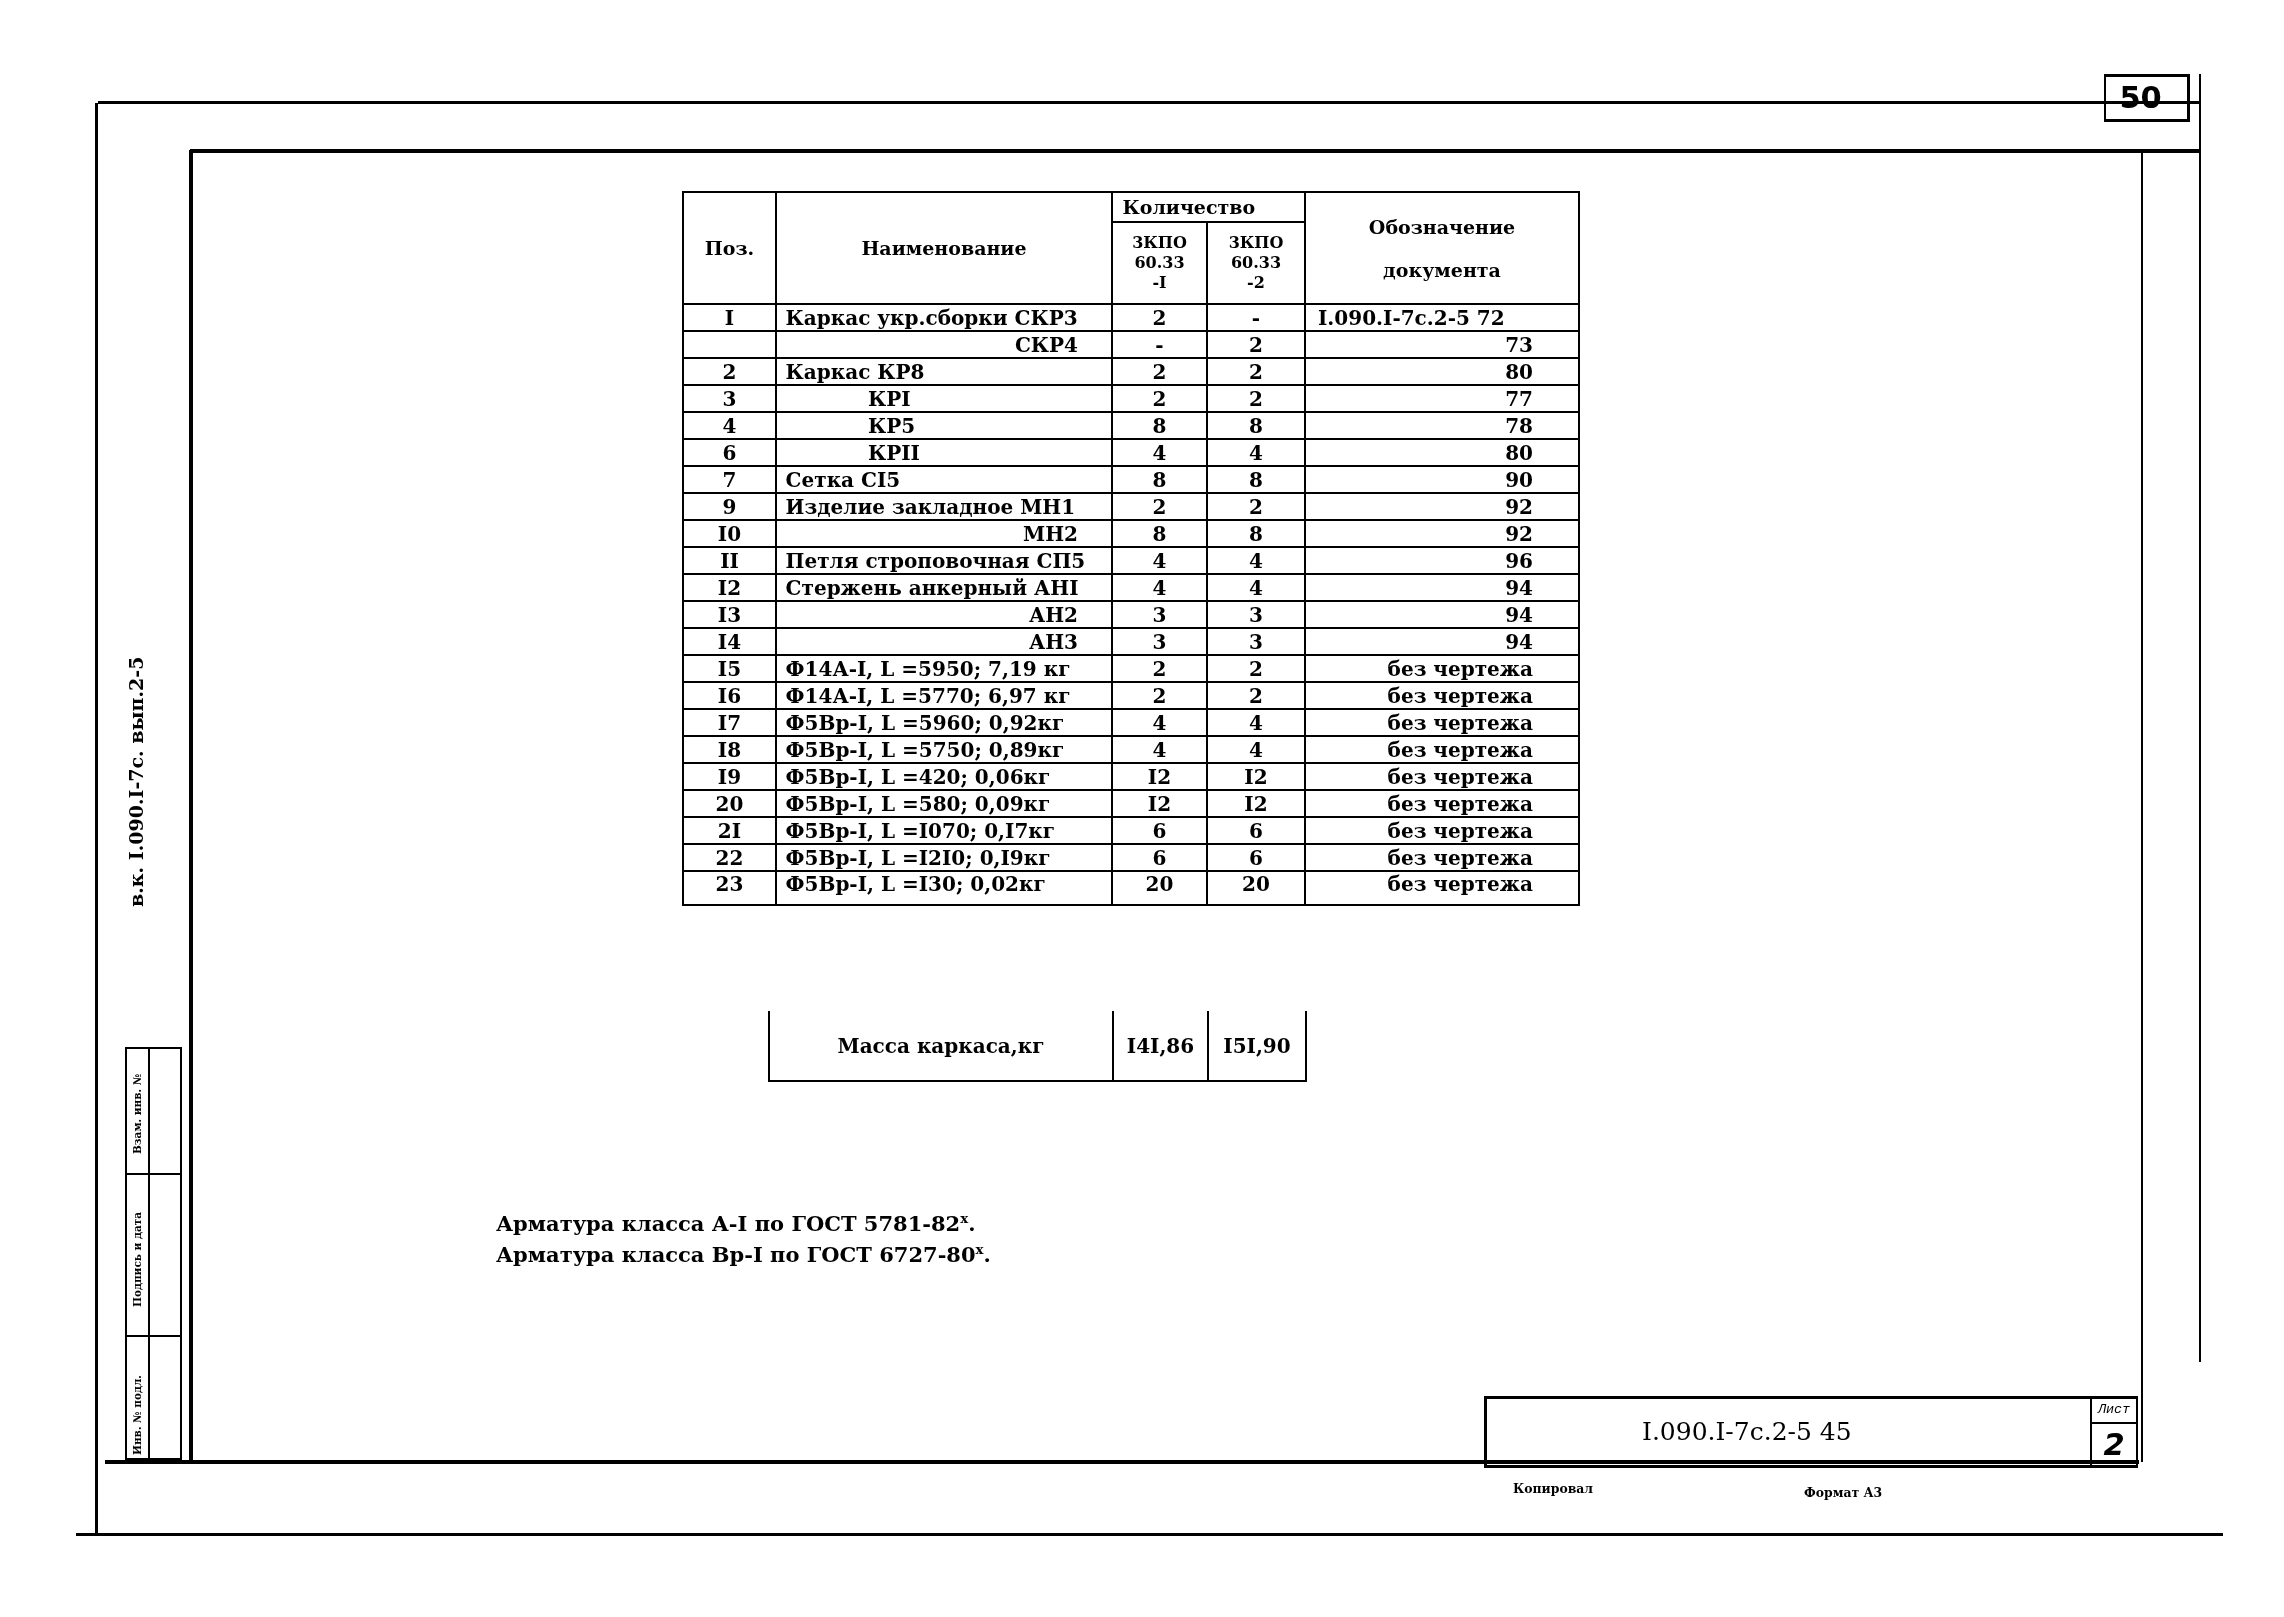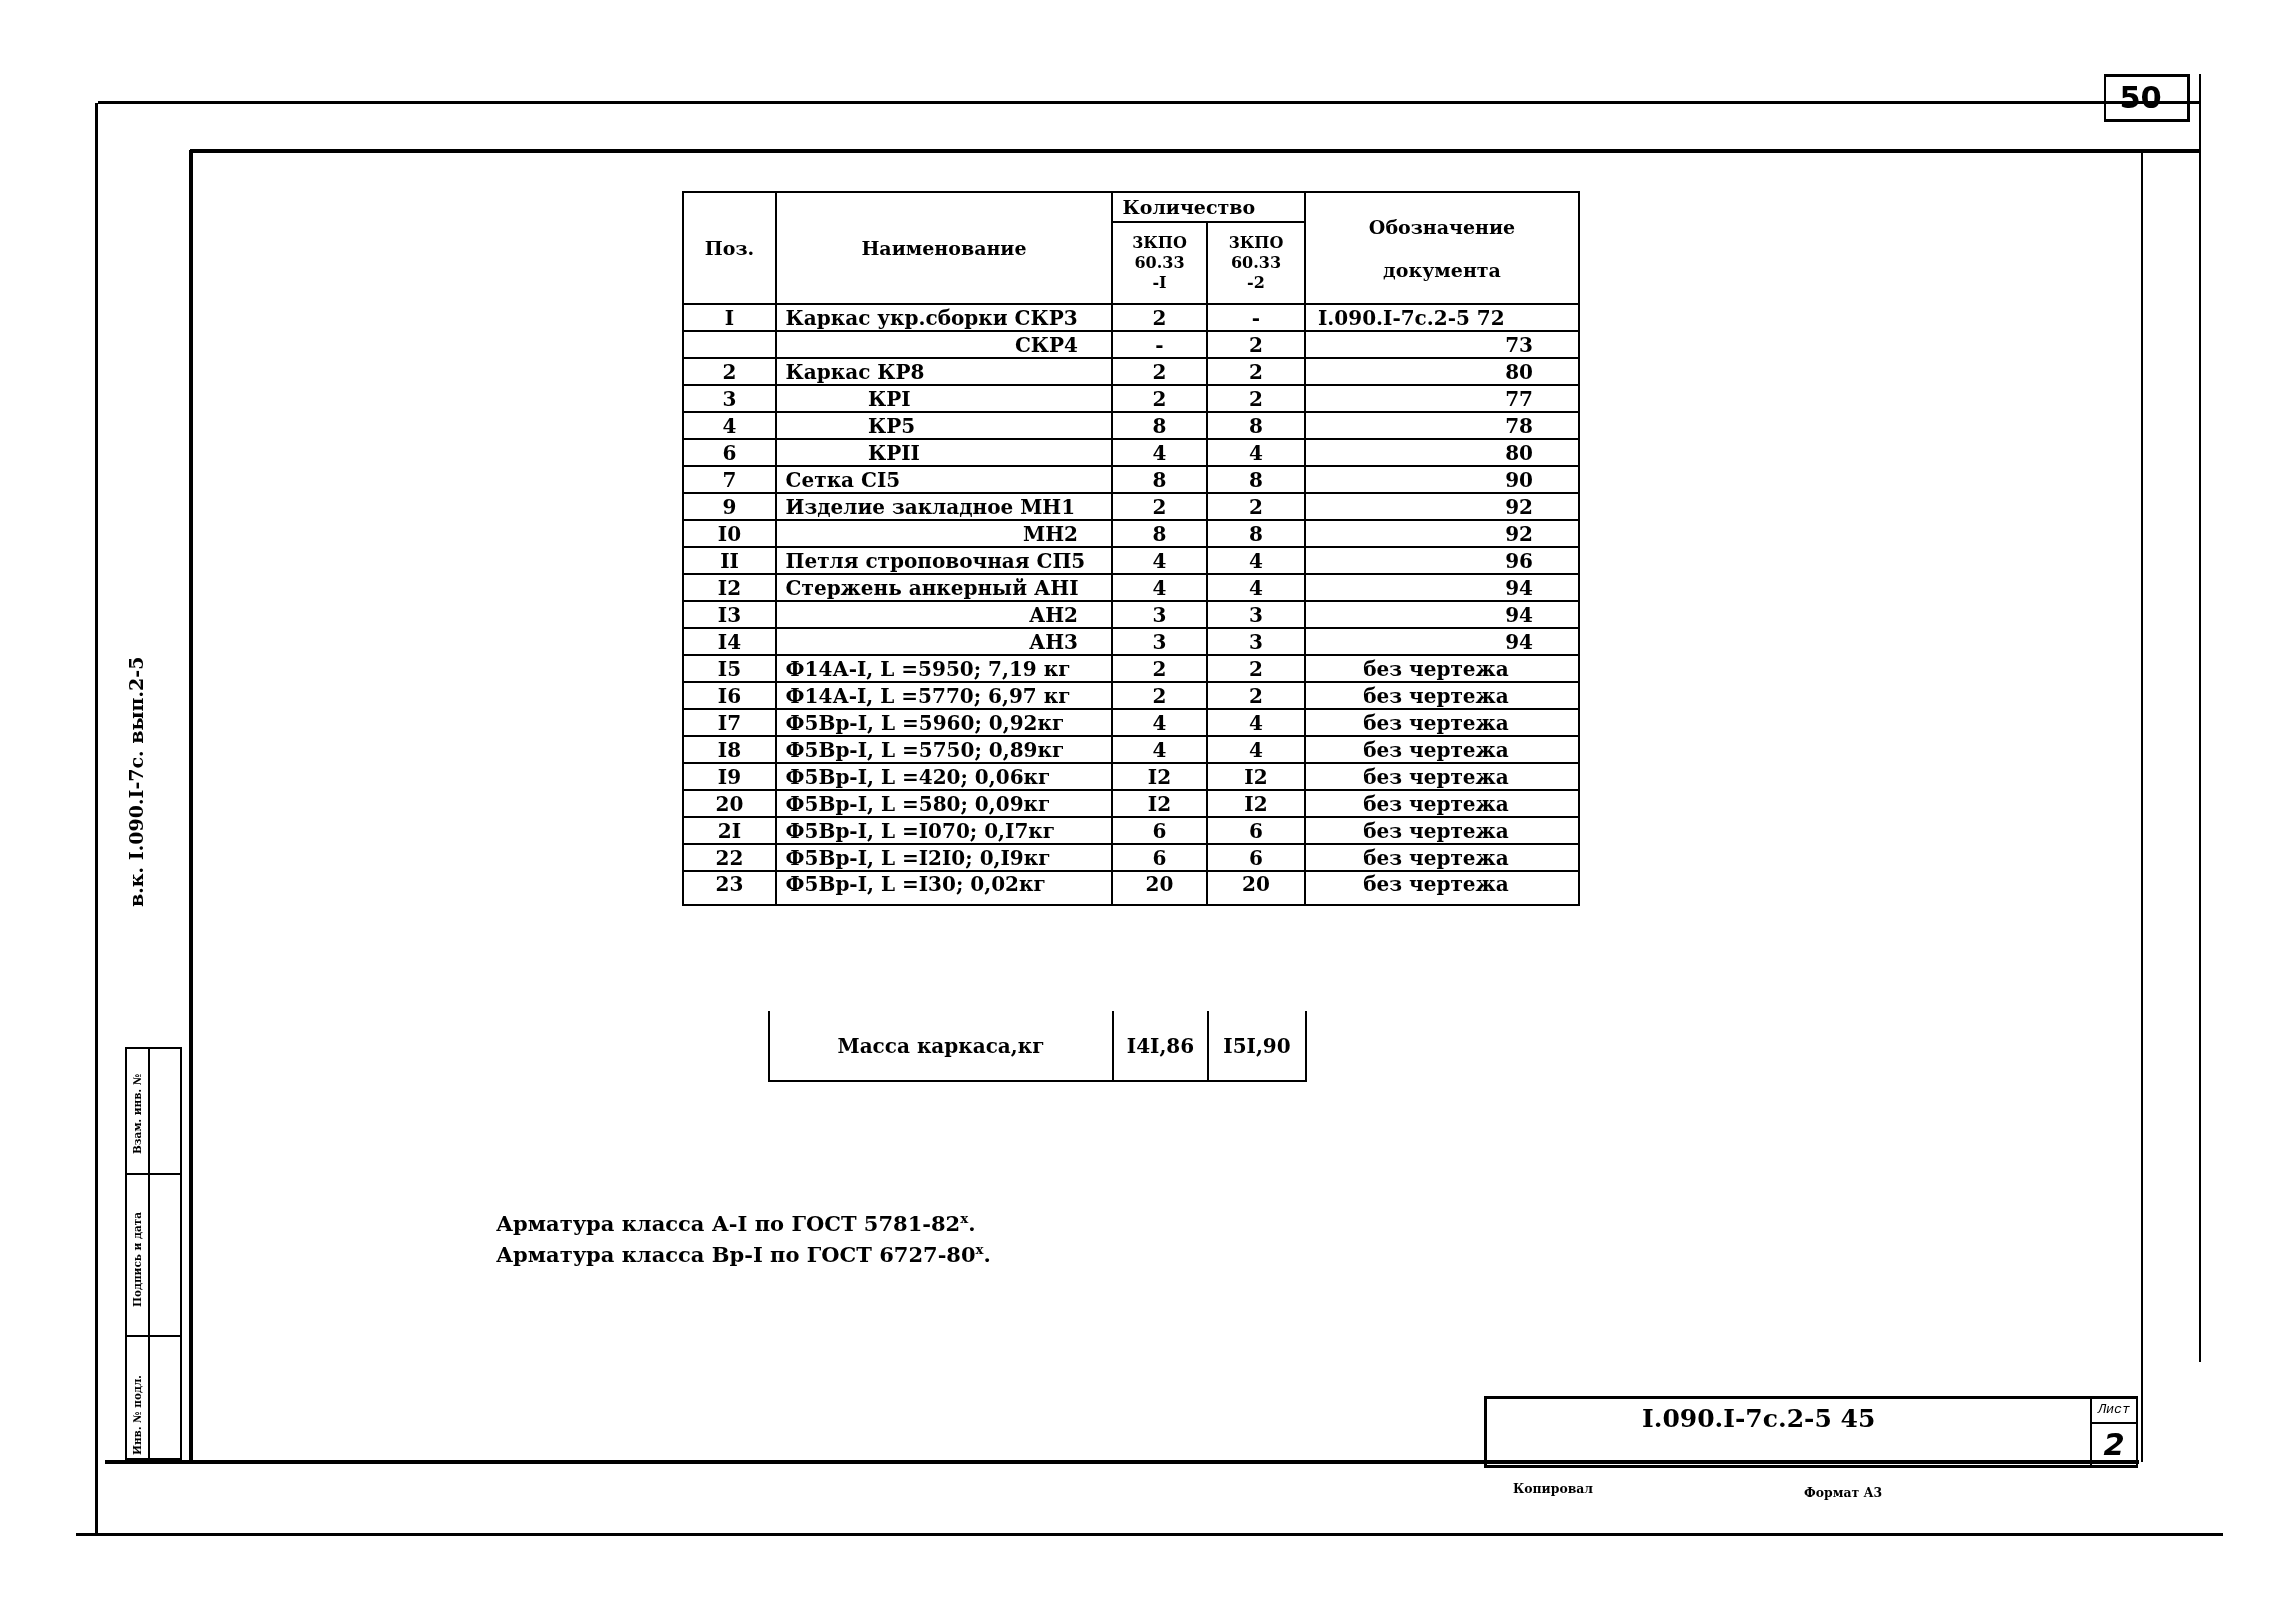--- a/index.html
+++ b/index.html
@@ -17,28 +17,28 @@
   table.spec td { border:2.9px solid #000; padding:0; overflow:hidden; white-space:nowrap; }
   table.spec .hd { font-size:19px; line-height:22px; text-align:center; vertical-align:middle; font-weight:bold; }
   table.spec .hdsmall { font-size:16px; line-height:20px; text-align:center; vertical-align:middle; }
   table.spec tr.row td { height:25px; font-size:20px; line-height:24px; }
   .c-pos { text-align:center; }
   .c-name { text-align:left; padding-left:8.6px !important; }
   .c-name.right { text-align:right; padding-right:33px !important;border-radius:10px; }
   .c-name.mid { padding-left:91px !important; }
   .c-q { text-align:center; }
   .c-doc { text-align:right; padding-right:45px !important; }
-  .c-doc.left { text-align:center; padding-left:33px !important; }
+  .c-doc.left { text-align:right; padding-left:33px !important; }
   table.mass { position:absolute; left:768px; top:1011px; border-collapse:collapse; table-layout:fixed; font-weight:bold; }
   table.mass td { border:2.9px solid #000; border-top:none; height:67px; font-size:20px; text-align:center; vertical-align:middle; }
   .note { position:absolute; left:496px; font-size:21px; font-weight:bold; letter-spacing:0px; }
   .note sup { font-size:13.4px; }
   .titleblock { position:absolute; left:1484px; top:1396px; width:654px; height:72px;
                 border:3.8px solid #000; border-right:none; box-sizing:border-box; }
-  .tb-code { position:absolute; left:155px; top:5px; font-size:25px; font-weight:bold;text-align:center; }
+  .tb-code { position:absolute; left:155px; top:18px; font-size:25px; font-weight:normal;text-align:center; }
   .tb-sheet { position:absolute; right:0; top:0; width:48px; height:100%;
               border-left:2.4px solid #000; border-right:2.9px solid #000; box-sizing:border-box; }
   .tb-sheet-label { height:23px; border-bottom:2.4px solid #000; font-family:Liberation Mono, monospace;
                     font-size:13.4px; line-height:22px; text-align:center; font-style:italic; }
   .tb-sheet-num { font-family:"DejaVu Sans","Liberation Sans",sans-serif; font-size:30.5px; line-height:41px;
                   text-align:center; font-style:italic; font-weight:bold; }
   .under { position:absolute; top:1481px; font-size:12.4px; font-weight:bold; }
   .side-text { position:absolute; left:125px; top:907px; transform-origin:0 0; transform:rotate(-90deg);
                font-size:19px; font-weight:bold; white-space:nowrap; }
   .bind { position:absolute; left:125px; top:1047px; width:57px; height:413px; border:2.9px solid #000; box-sizing:border-box; }

